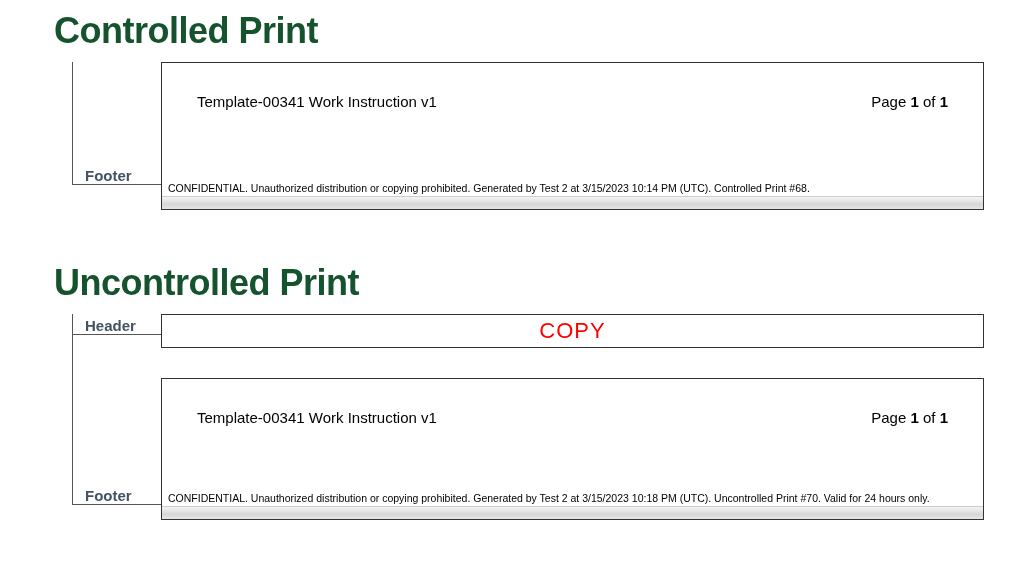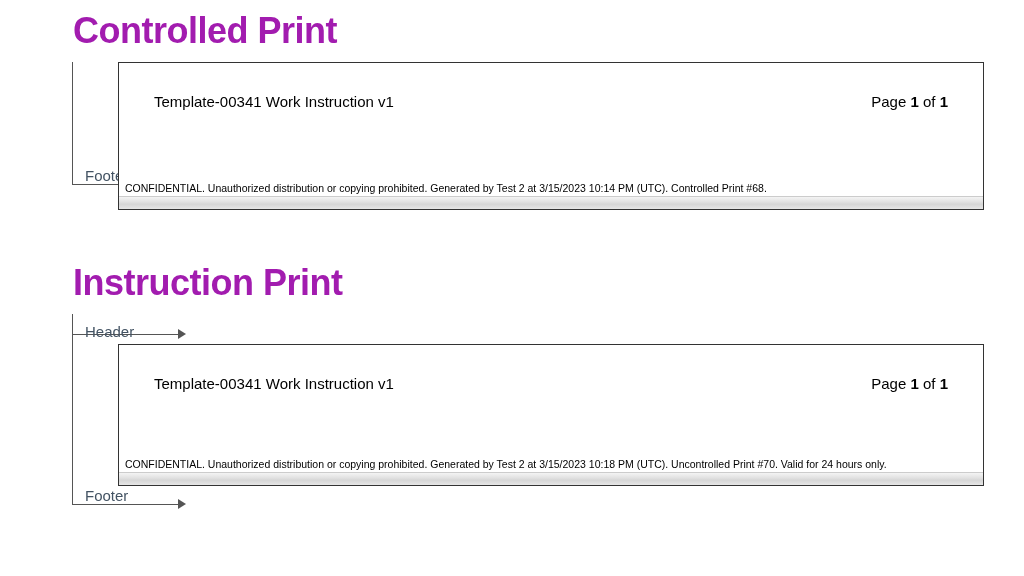--- a/index.html
+++ b/index.html
@@ -7,22 +7,22 @@
       font-family: Arial, Helvetica, sans-serif;
       background: #fff;
       width: 1024px;
       height: 576px;
       padding: 10px 40px 10px 50px;
       overflow: hidden;
     }
     .section-title {
       font-size: 36px;
       font-weight: 700;
-      color: #a21caf;
-      margin-left: 23px;
+      color: #14532d;
+      margin-left: 4px;
       letter-spacing: -0.5px;
     }
     .section {
       position: relative;
       margin-top: 10px;
     }
     .section2 {
       margin-top: 40px;
     }
     .bracket-area {
@@ -48,26 +48,26 @@
     .bracket-arrow {
       position: absolute;
       width: 0; height: 0;
       border-top: 5px solid transparent;
       border-bottom: 5px solid transparent;
       border-left: 8px solid #555;
     }
     .bracket-label {
       position: absolute;
       font-size: 15px;
-      font-weight: 400;
+      font-weight: 700;
       color: #435363;
       left: 35px;
     }
     .pages {
-      margin-left: 68px;
+      margin-left: 111px;
     }
     .page-box {
       border: 1px solid #333;
       background: #fff;
       position: relative;
     }
     .header-box {
       height: 34px;
       display: flex;
       align-items: center;
@@ -133,34 +133,37 @@
       <div style="position:absolute;bottom:13px;left:0;right:0;">
         <div class="confidential-bar">CONFIDENTIAL. Unauthorized distribution or copying prohibited. Generated by Test 2 at 3/15/2023 10:14 PM (UTC). Controlled Print #68.</div>
       </div>
       <div style="position:absolute;bottom:0;left:0;right:0;">
         <div class="scrollbar-strip"></div>
       </div>
     </div>
   </div>
 </div>
 
-<h1 class="section-title section2" style="margin-top:50px;">Instruction Print</h1>
+<h1 class="section-title section2" style="margin-top:50px;">Uncontrolled Print</h1>
 <div class="section" style="height:210px;">
   <div class="bracket-area">
     <div class="bracket-line-v" style="top:0;height:190px;"></div>
 
     <div class="bracket-line-h" style="top:20px;width:110px;"></div>
     <div class="bracket-arrow" style="top:15px;left:128px;"></div>
-    <div class="bracket-label" style="top:9px;">Header</div>
+    <div class="bracket-label" style="top:3px;">Header</div>
 
     <div class="bracket-line-h" style="top:190px;width:110px;"></div>
     <div class="bracket-arrow" style="top:185px;left:128px;"></div>
     <div class="bracket-label" style="top:173px;">Footer</div>
   </div>
   <div class="pages">
+    <div class="page-box header-box">
+      <span class="copy-text">COPY</span>
+    </div>
     <div class="spacer"></div>
     <div class="page-box footer-box" style="height:142px;">
       <div class="footer-content">
         <div class="doc-title">Template-00341 Work Instruction v1</div>
         <div class="page-num">
           <span>Page </span><b>1</b><span> of </span><b>1</b>
         </div>
       </div>
       <div style="position:absolute;bottom:13px;left:0;right:0;">
         <div class="confidential-bar">CONFIDENTIAL. Unauthorized distribution or copying prohibited. Generated by Test 2 at 3/15/2023 10:18 PM (UTC). Uncontrolled Print #70. Valid for 24 hours only.</div>

